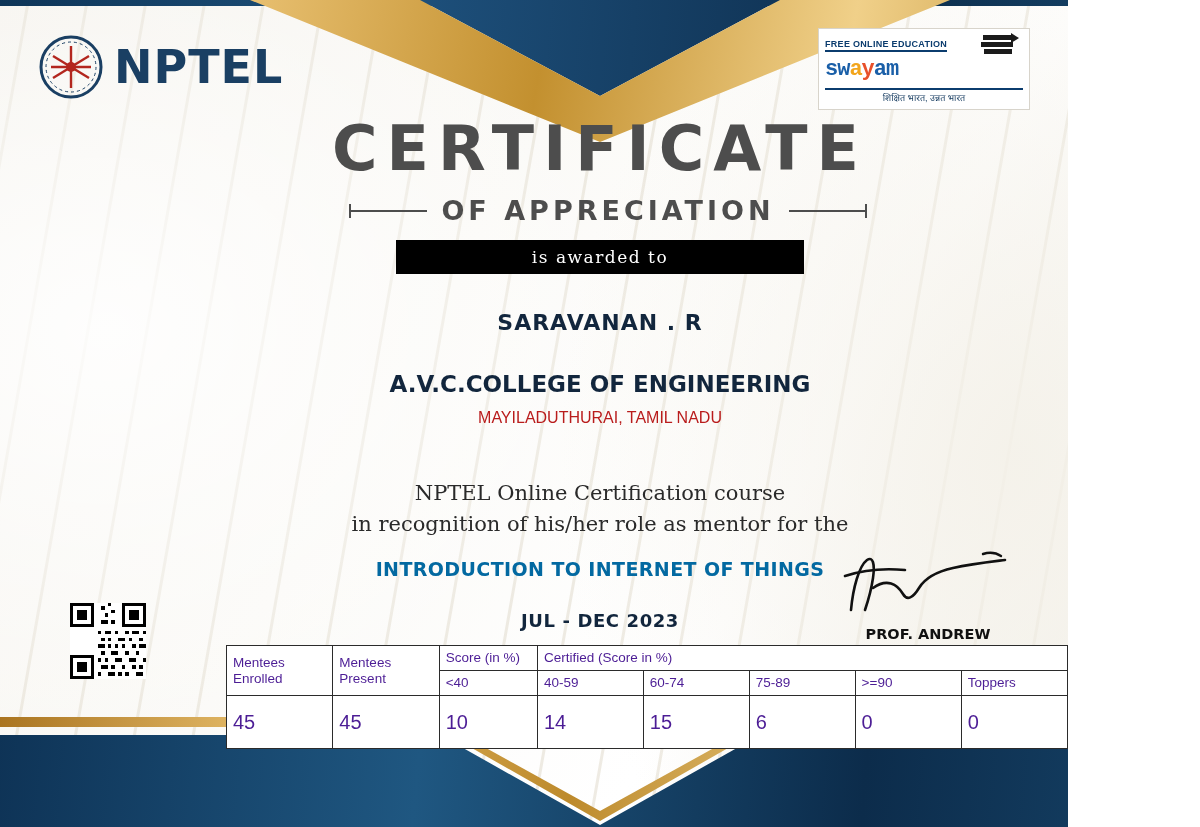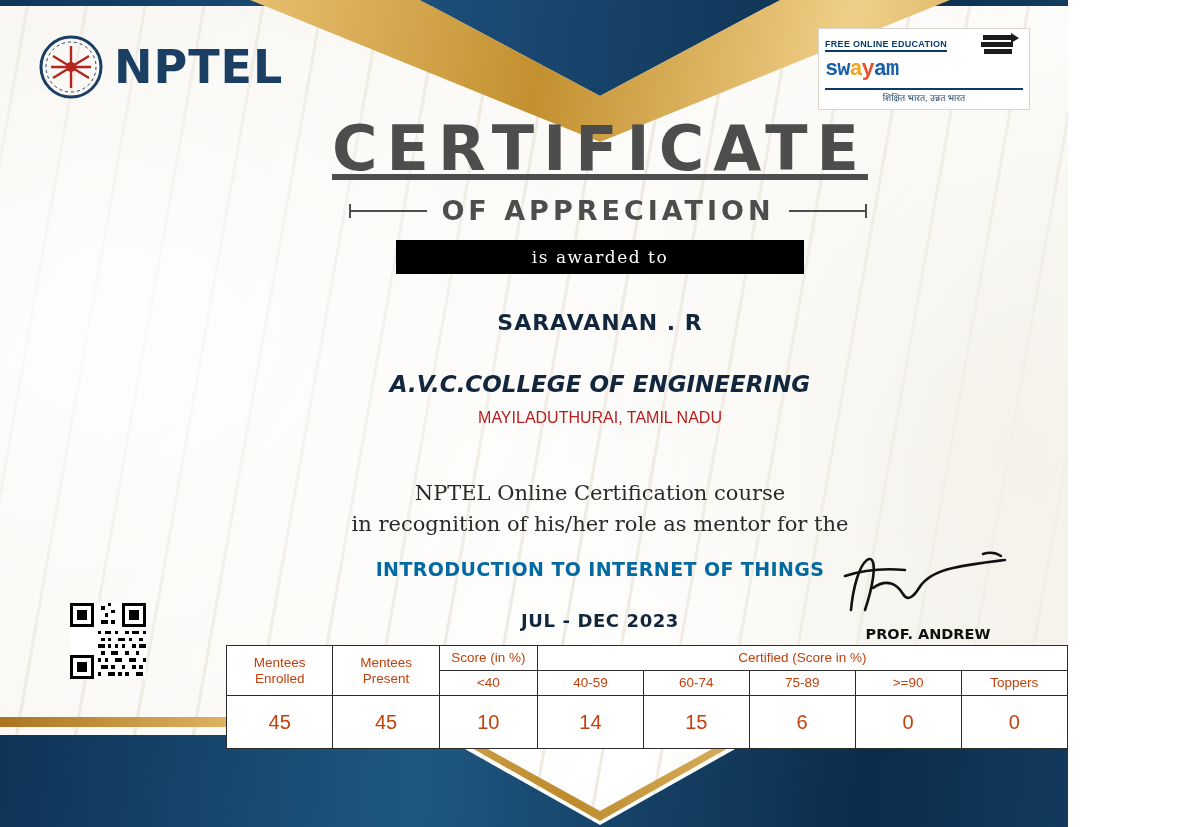--- a/index.html
+++ b/index.html
@@ -139,21 +139,20 @@
     top: 112px; left: 0; width: 1200px;
     text-align: center;
   }
   .cert-title {
     font-family: "DejaVu Sans", sans-serif;
     font-weight: bold;
     font-size: 62px;
     letter-spacing: 9px;
     color: #4d4d4d;
     margin: 0;
-    text-decoration: underline;
   }
   .cert-sub-wrap {
     display: flex;
     align-items: center;
     justify-content: center;
     gap: 14px;
     margin-top: 10px;
     padding-left: 16px;
   }
   .cert-sub {
@@ -200,21 +199,20 @@
     font-size: 22px;
     color: #12263d;
     letter-spacing: 1px;
   }
   .college {
     margin-top: 36px;
     font-family: "DejaVu Sans", sans-serif;
     font-weight: bold;
     font-size: 23px;
     color: #12263d;
-    font-style: italic;
   }
   .location {
     margin-top: 12px;
     font-size: 16px;
     color: #b91c1c;
   }
 
   .recognition {
     position: absolute;
     top: 478px; left: 0; width: 1200px;
@@ -275,22 +273,22 @@
 
   
   .score-table {
     position: absolute;
     left: 226px; top: 645px;
     border-collapse: collapse;
     background: #ffffff;
   }
   .score-table th, .score-table td {
     border: 1px solid #2b2b2b;
-    text-align: center;
-    color: #c2410c;
+    text-align: left;
+    color: #4c1d95;
     font-family: "Liberation Sans", sans-serif;
   }
   .score-table th {
     font-weight: normal;
     font-size: 13.5px;
     padding: 4px 6px;
     line-height: 16px;
   }
   .score-table td.value {
     font-size: 20px;

